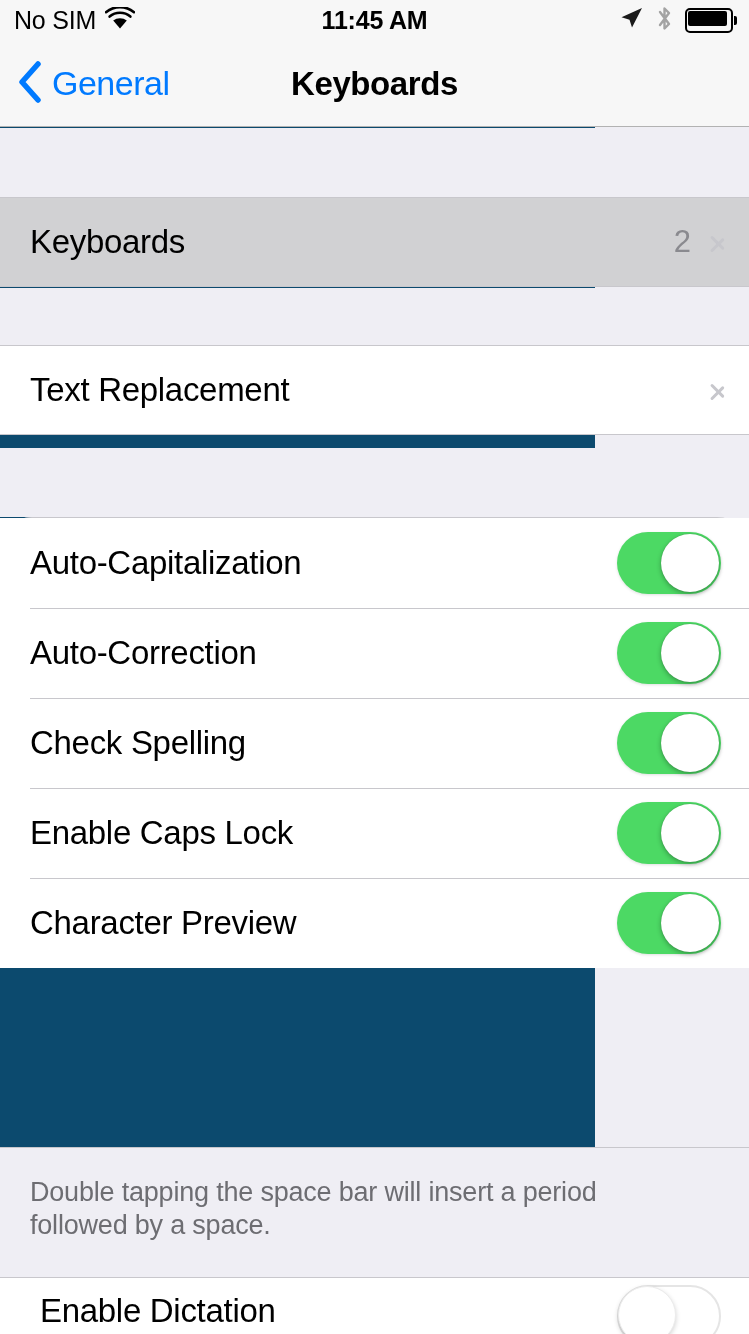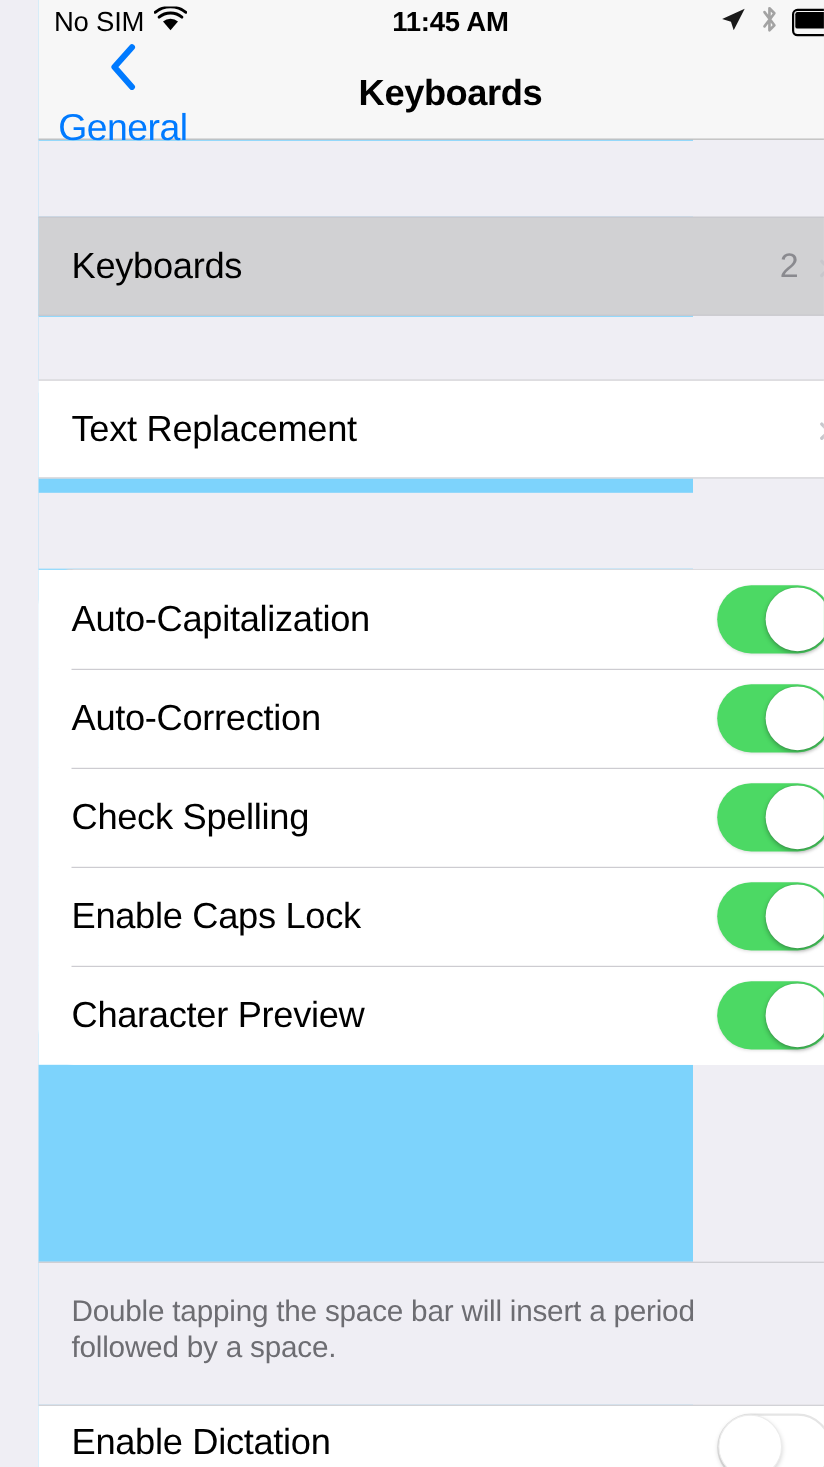--- a/index.html
+++ b/index.html
@@ -3,21 +3,21 @@
 <meta charset="utf-8">
 <style>
   * { margin:0; padding:0; box-sizing:border-box; }
   html, body {
     width:749px; height:1334px;
     background:#efeef4;
     font-family:"Liberation Sans", sans-serif;
     -webkit-font-smoothing:antialiased;
     overflow:hidden;
   }
-  #screen { position:relative; width:595px; height:1334px; background:#7dd3fc;margin-left:35px; }
+  #screen { position:relative; width:595px; height:1334px; background:#0c4a6e; }
 
   
   .statusbar {
     position:absolute; top:0; left:0; width:749px; height:40px;
     background:#f7f7f7;
     display:flex; align-items:center;
   }
   .sb-left { position:absolute; left:14px; display:flex; align-items:center; gap:9px; }
   .sb-carrier { font-size:25px; color:#000; letter-spacing:-0.2px; }
   .sb-center { position:absolute; left:0; width:749px; text-align:center;
@@ -31,21 +31,21 @@
   .battery .cap { position:absolute; right:0; top:8px; width:3px; height:9px; background:#000; border-radius:0 2px 2px 0; }
 
   
   .navbar {
     position:absolute; top:40px; left:0; width:749px; height:87px;
     background:#f7f7f7;
     border-bottom:1px solid #b2b2b2;
   }
   .back-btn {
     position:absolute; left:18px; top:0; height:87px;
-    display:flex; align-items:center; gap:10px; cursor:pointer;flex-direction:column;
+    display:flex; align-items:center; gap:10px; cursor:pointer;
   }
   .back-label { font-size:34px; color:#007aff; letter-spacing:-0.5px; }
   .nav-title {
     position:absolute; left:0; top:0; width:749px; height:87px;
     display:flex; align-items:center; justify-content:center;
     font-size:33px; font-weight:bold; color:#000; letter-spacing:-0.4px;
   }
 
   
   .gap { background:#efeef4; width:749px; }
@@ -106,21 +106,21 @@
     border-top:1px solid #c8c7cc;
   }
   .footer-text {
     font-size:27px; line-height:1.22; color:#6d6d72; letter-spacing:-0.2px; max-width:640px;
   }
 
   .bottom-row {
     position:absolute; left:0; bottom:0; width:749px; height:57px;
     background:#fff; border-top:1px solid #c8c7cc; overflow:hidden;
   }
-  .bottom-row .row-label { position:absolute; left:0; top:14px; padding-left:30px; }
+  .bottom-row .row-label { position:absolute; left:0; top:14px; padding-left:40px; }
   .bottom-row .switch { top:38px; transform:translateY(-50%); }
 </style>
 </head>
 <body>
 
 <div id="screen">
 
   <div class="statusbar">
     <div class="sb-left">
       <span class="sb-carrier">No SIM</span>

